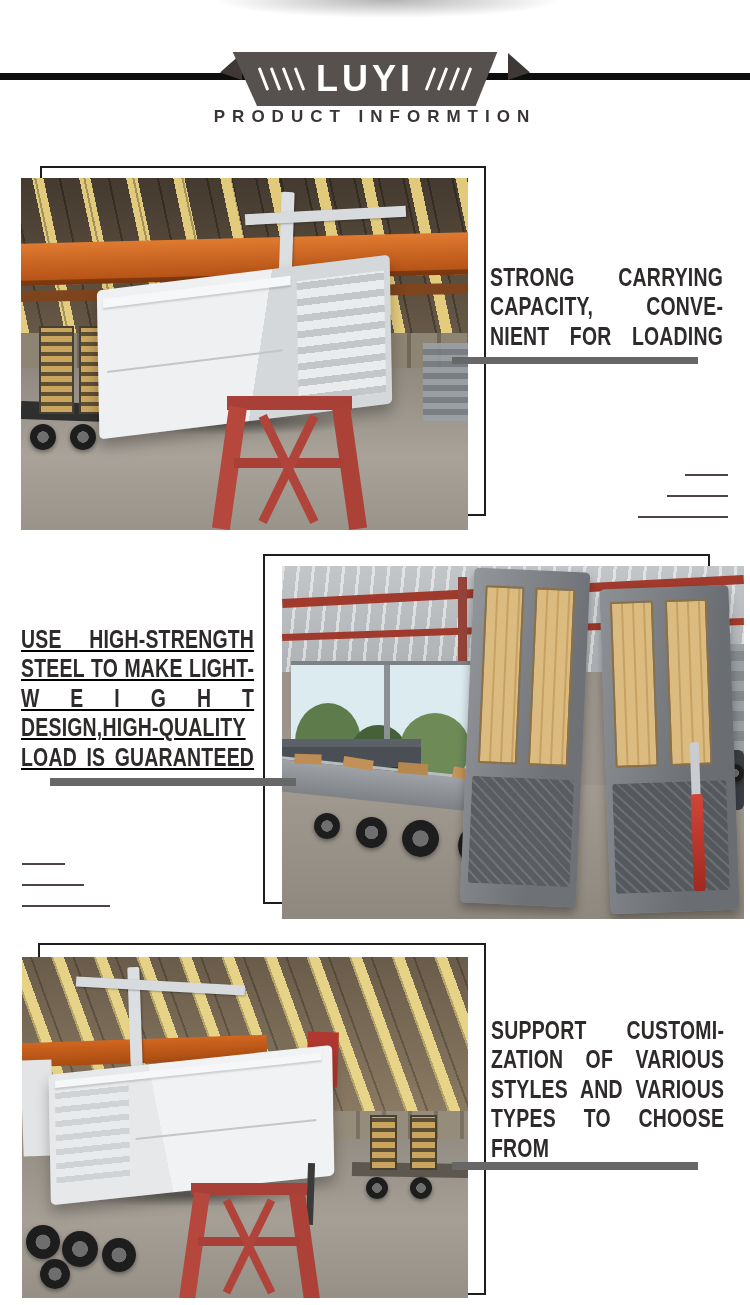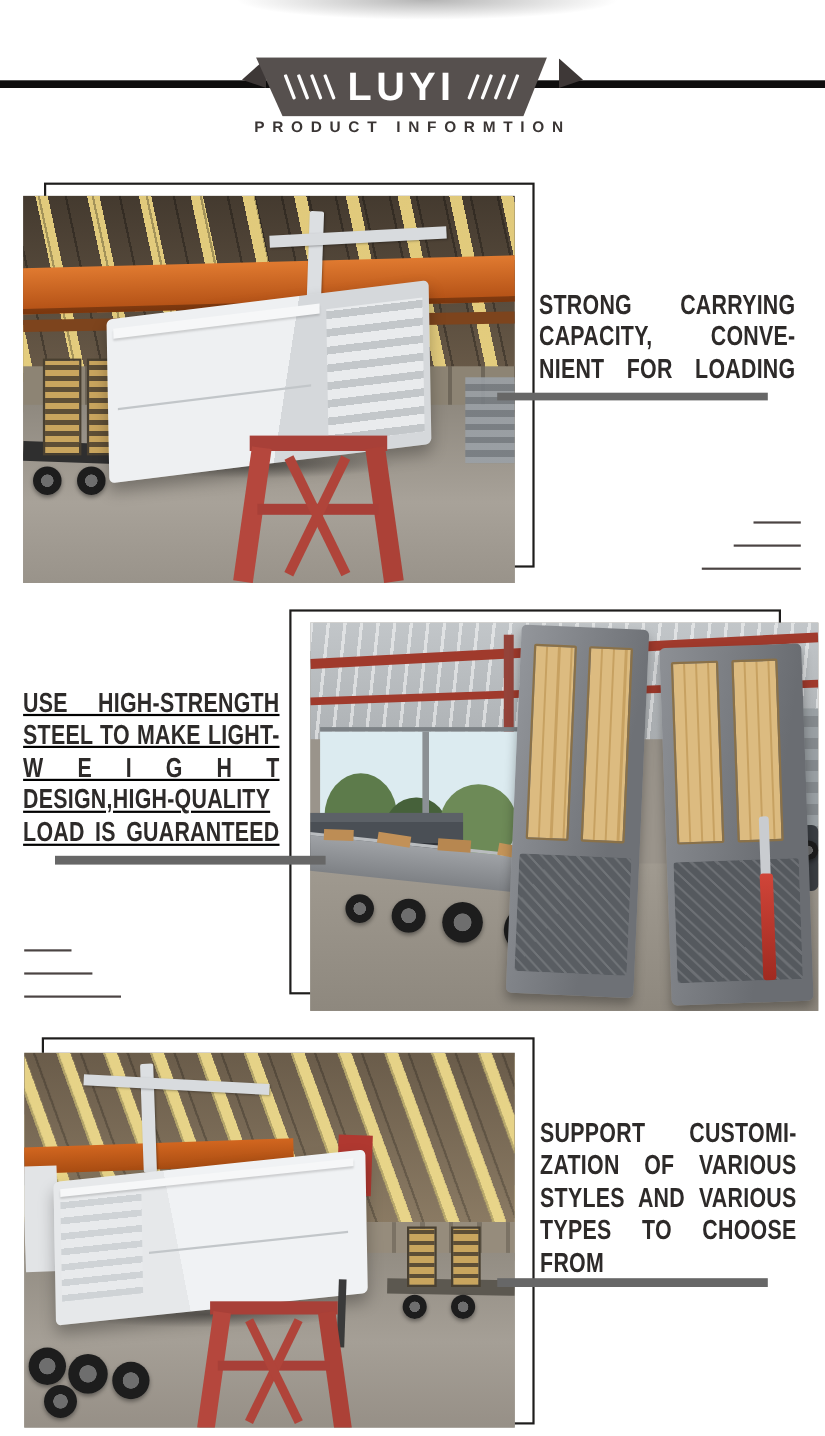--- a/index.html
+++ b/index.html
@@ -16,21 +16,21 @@
   .fold-r{left:508px;clip-path:polygon(0 0,100% 72%,0 100%);}
   .banner{position:absolute;left:230px;top:52px;width:270px;height:54px;background:#56504e;
     clip-path:polygon(1% 0,99% 0,91% 100%,10% 100%);z-index:3;
     display:flex;align-items:center;justify-content:center;gap:15px;color:#fff;}
   .brand{font-size:36px;font-weight:700;letter-spacing:4px;line-height:1;}
   .slashes{display:flex;gap:9px;}
   .slashes i{display:block;width:3px;height:24px;background:#fdfdfd;border-radius:1px;}
   .sl-l i{transform:rotate(-21deg);}
   .sl-r i{transform:rotate(21deg);}
   .subtitle{position:absolute;left:0;top:107px;width:750px;text-align:center;
-    font-size:14px;font-weight:700;letter-spacing:7px;color:#3a3534;}
+    font-size:17px;font-weight:700;letter-spacing:7px;color:#3a3534;}
 
   
   .frame{position:absolute;border:2px solid #1e1d1c;box-sizing:border-box;z-index:1;background:transparent;}
   .f1{left:40px;top:166px;width:446px;height:350px;}
   .f2{left:263px;top:554px;width:447px;height:350px;}
   .f3{left:38px;top:943px;width:448px;height:352px;}
 
   .photo{position:absolute;overflow:hidden;background:#9a948b;z-index:2;}
   .p1{left:21px;top:178px;width:447px;height:352px;}
   .p2{left:282px;top:566px;width:462px;height:353px;}

